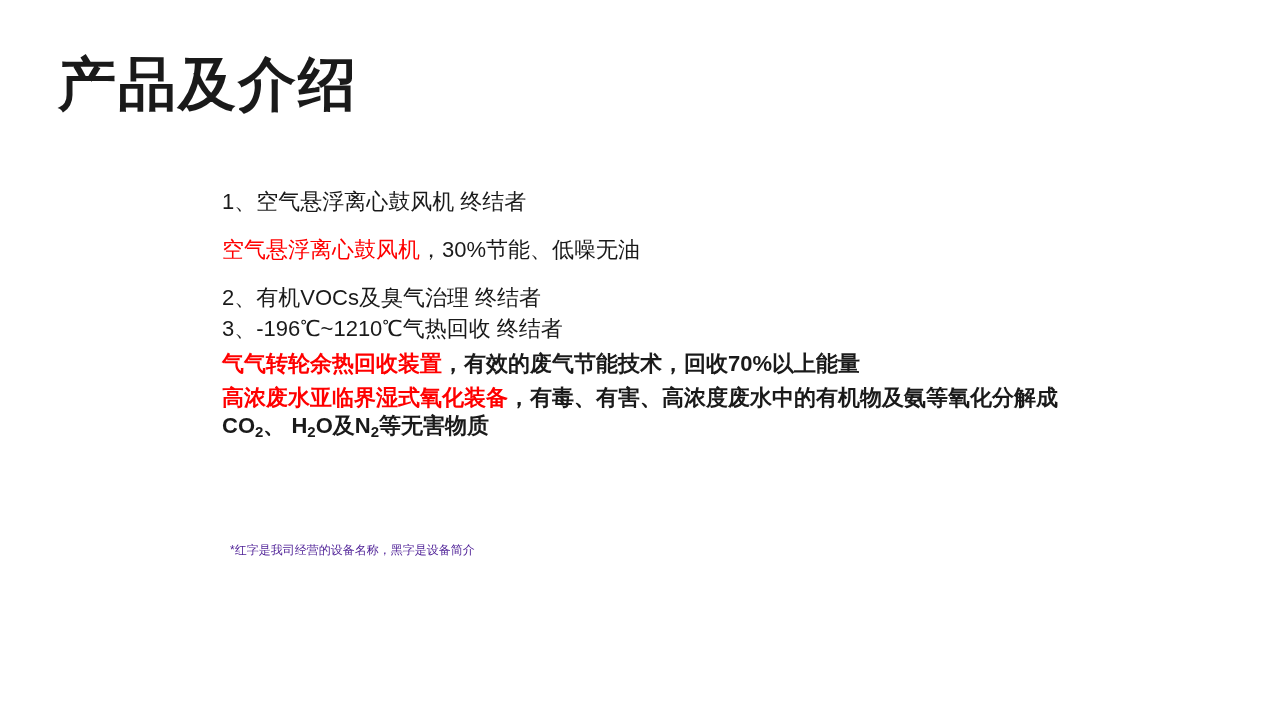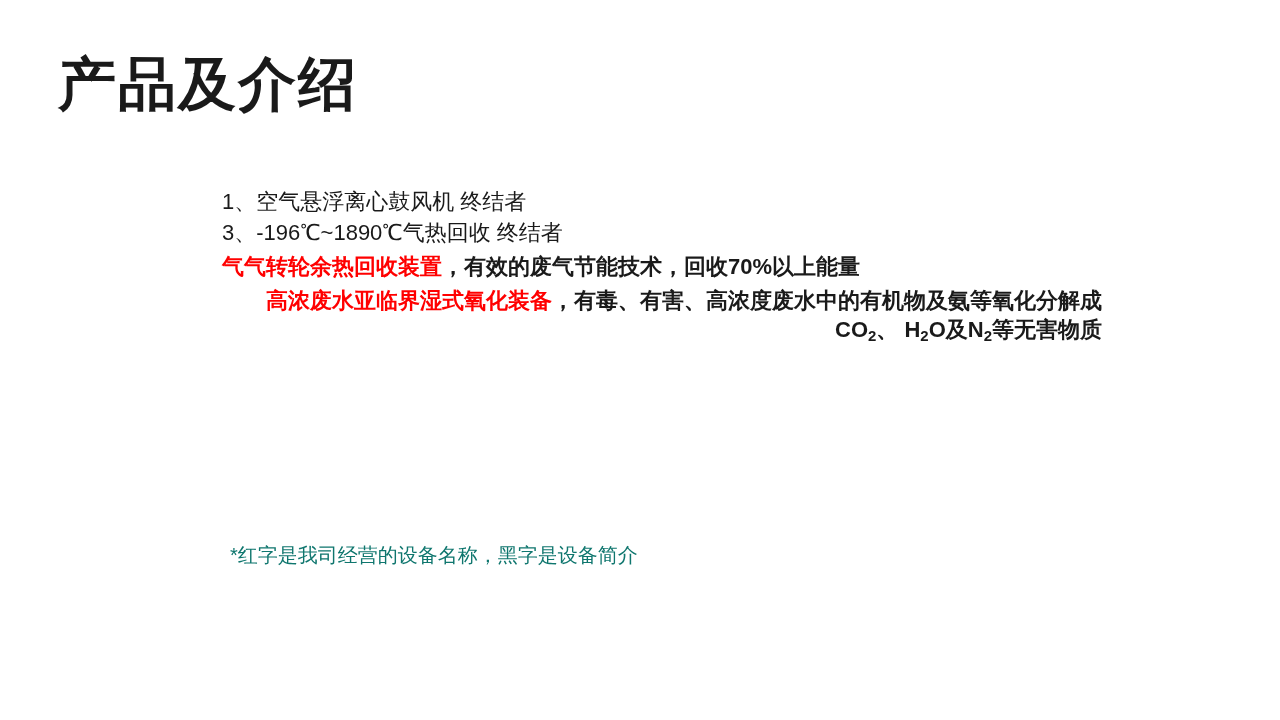--- a/index.html
+++ b/index.html
@@ -38,57 +38,62 @@
   }
   .line {
     font-size: 22px;
     color: #1a1a1a;
     line-height: 1.28;
     margin: 0 0 0 0;
     white-space: nowrap;
   }
   .line.wrap {
     white-space: normal;
-    text-align: right;
   }
   .sp-lg { margin-top: 20px; }
   .sp-sm { margin-top: 6px; font-weight: bold; }
   .sp-xs { margin-top: 3px; }
   .red {
     color: #ff0000;
   }
   sub {
     font-size: 0.68em;
     vertical-align: -0.25em;
   }
   .footnote {
     position: absolute;
     left: 230px;
     top: 542px;
-    font-size: 20px;
-    color: #0f766e;
+    font-size: 12px;
+    color: #4c1d95;
     white-space: nowrap;
   }
 </style>
 </head>
 <body>
 
 <div class="slide">
 
   <div class="slide-title">产品及介绍</div>
 
   <div class="body-block">
 
     <div class="line">
       <span>1、</span><span>空气悬浮离心鼓风机 终结者</span>
     </div>
+    <div class="line sp-lg">
+      <span class="red">空气悬浮离心鼓风机</span><span>，30%节能、低噪无油</span>
+    </div>
 
+    <div class="line sp-lg">
+      <span>2、</span><span>有机VOCs及臭气治理 终结者</span>
+    </div>
 
     <div class="line sp-xs">
-      <span>3、</span><span>-196℃~1890℃气热回收 终结者</span>
+      <span>3、</span><span>-196℃~1210℃气热回收 终结者</span>
     </div>
     <div class="line sp-sm">
       <span class="red">气气转轮余热回收装置</span><span>，有效的废气节能技术，回收70%以上能量</span>
     </div>
 
     <div class="line wrap sp-sm">
       <span class="red">高浓废水亚临界湿式氧化装备</span><span>，有毒、有害、高浓度废水中的有机物及氨等氧化分解成CO</span><sub>2</sub><span>、 H</span><sub>2</sub><span>O及N</span><sub>2</sub><span>等无害物质</span>
     </div>
 
   </div>

